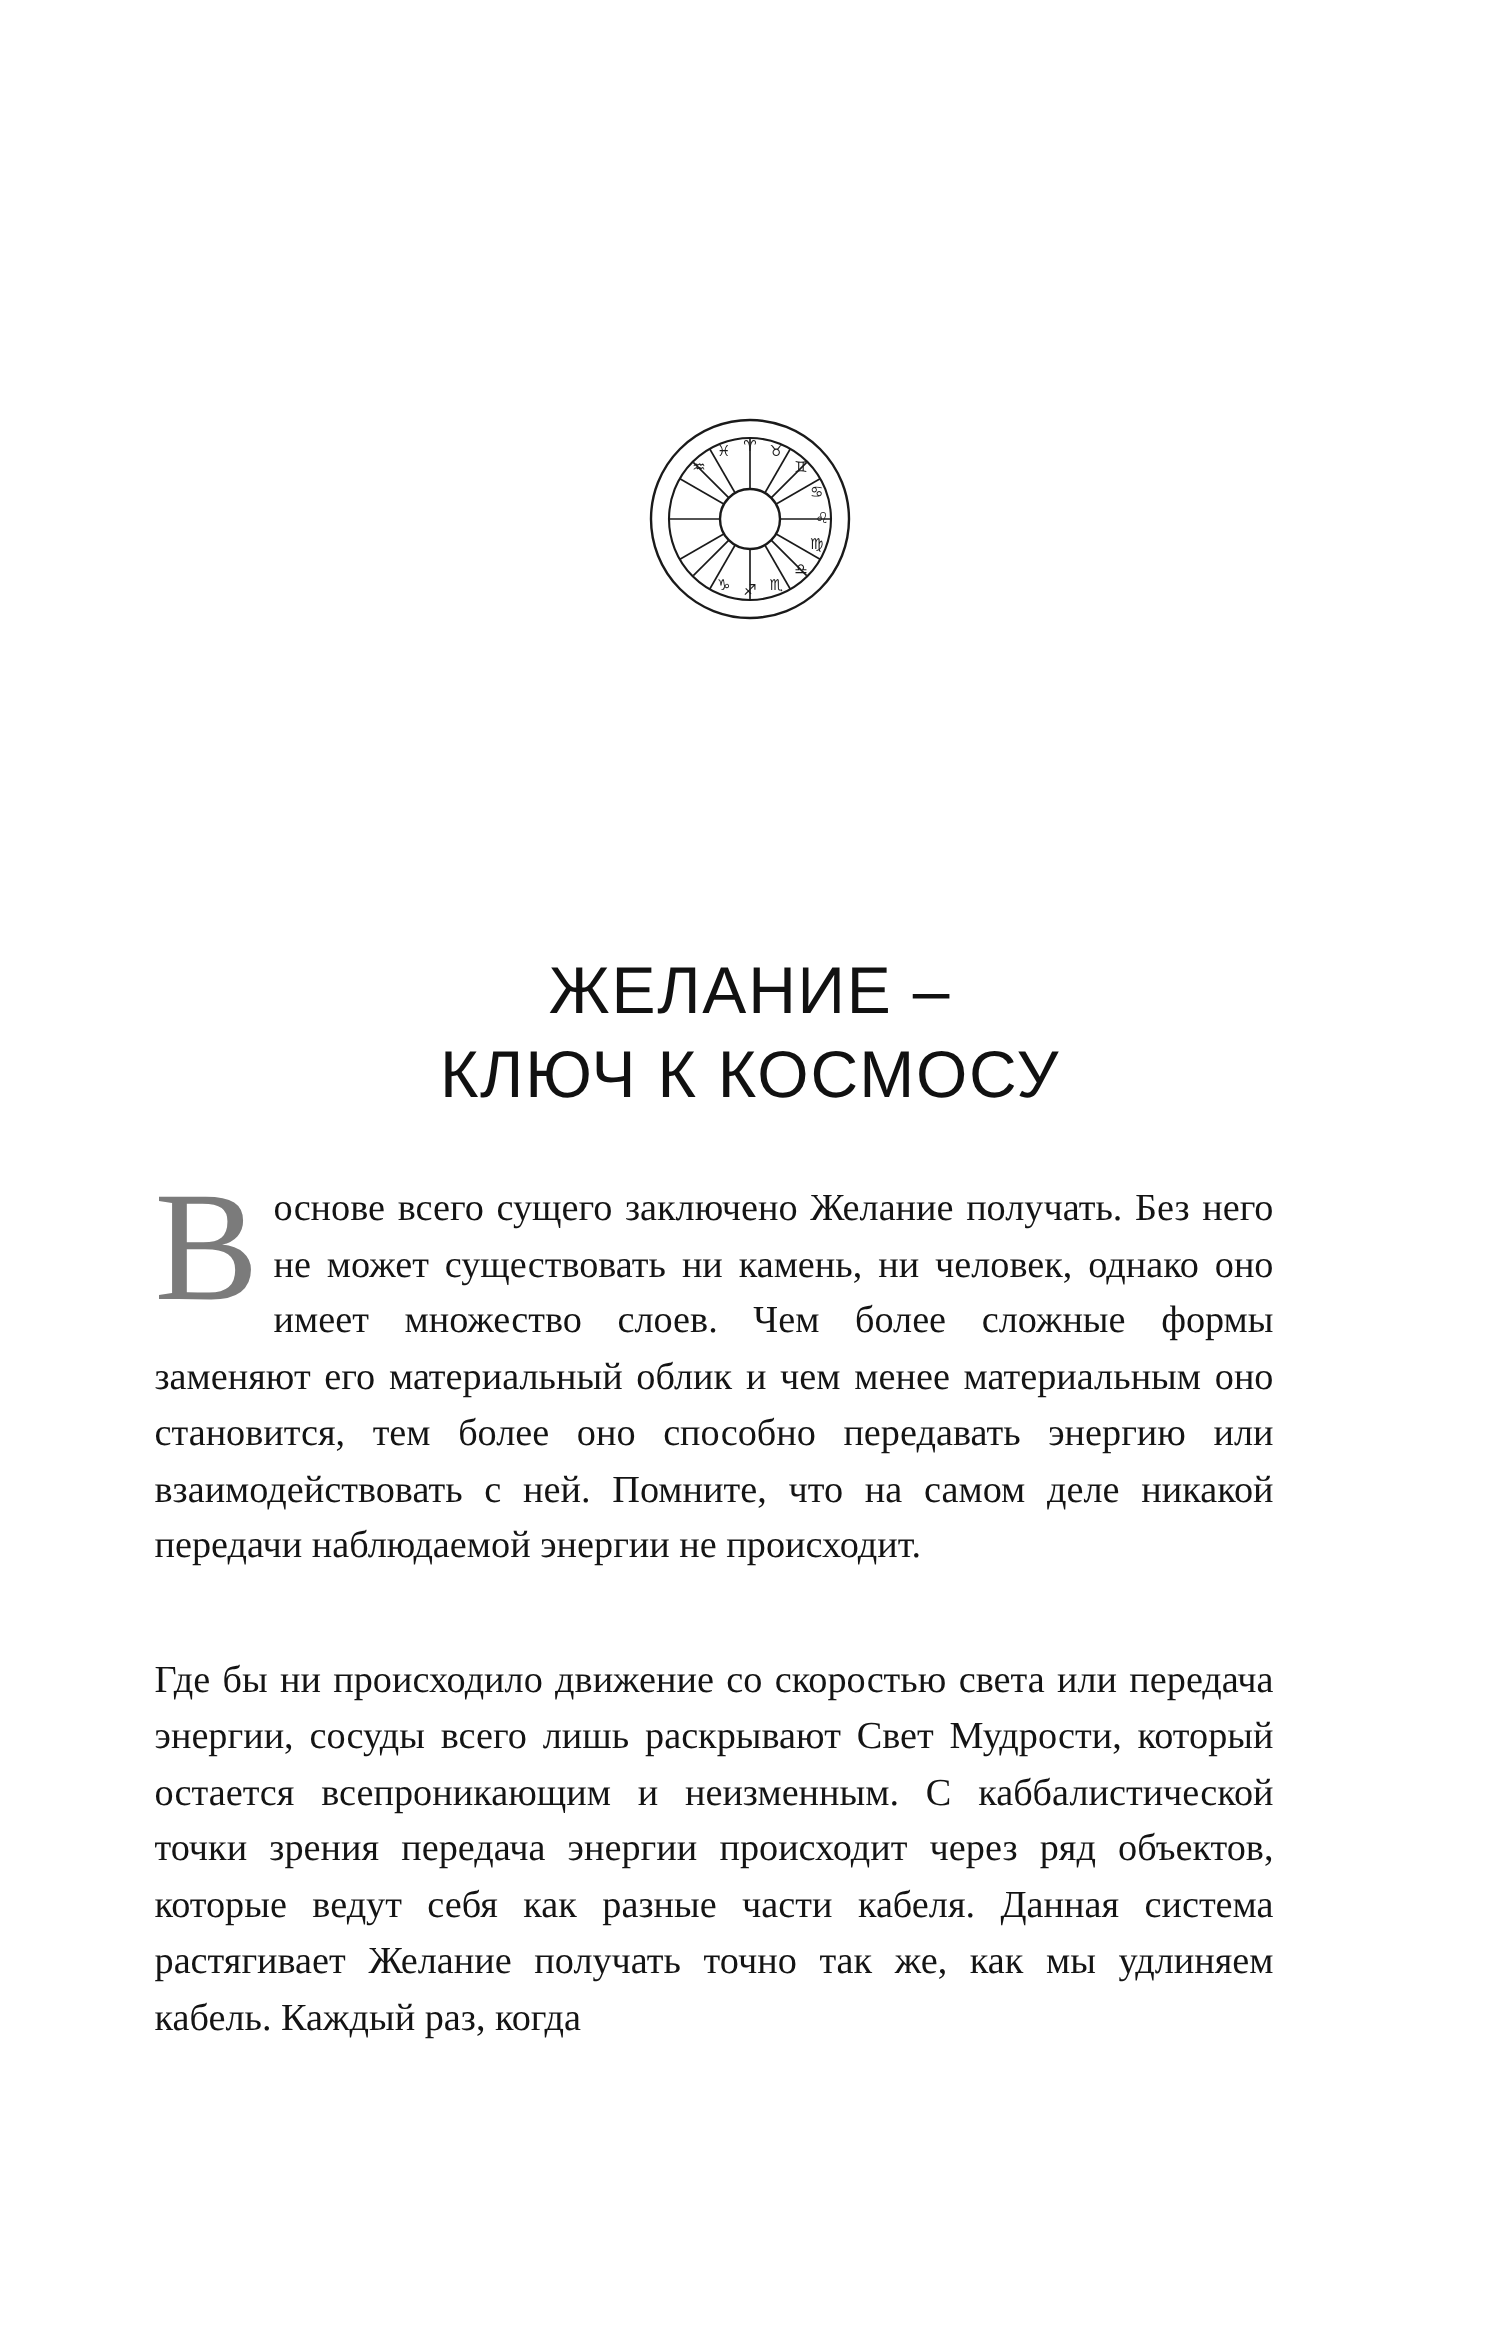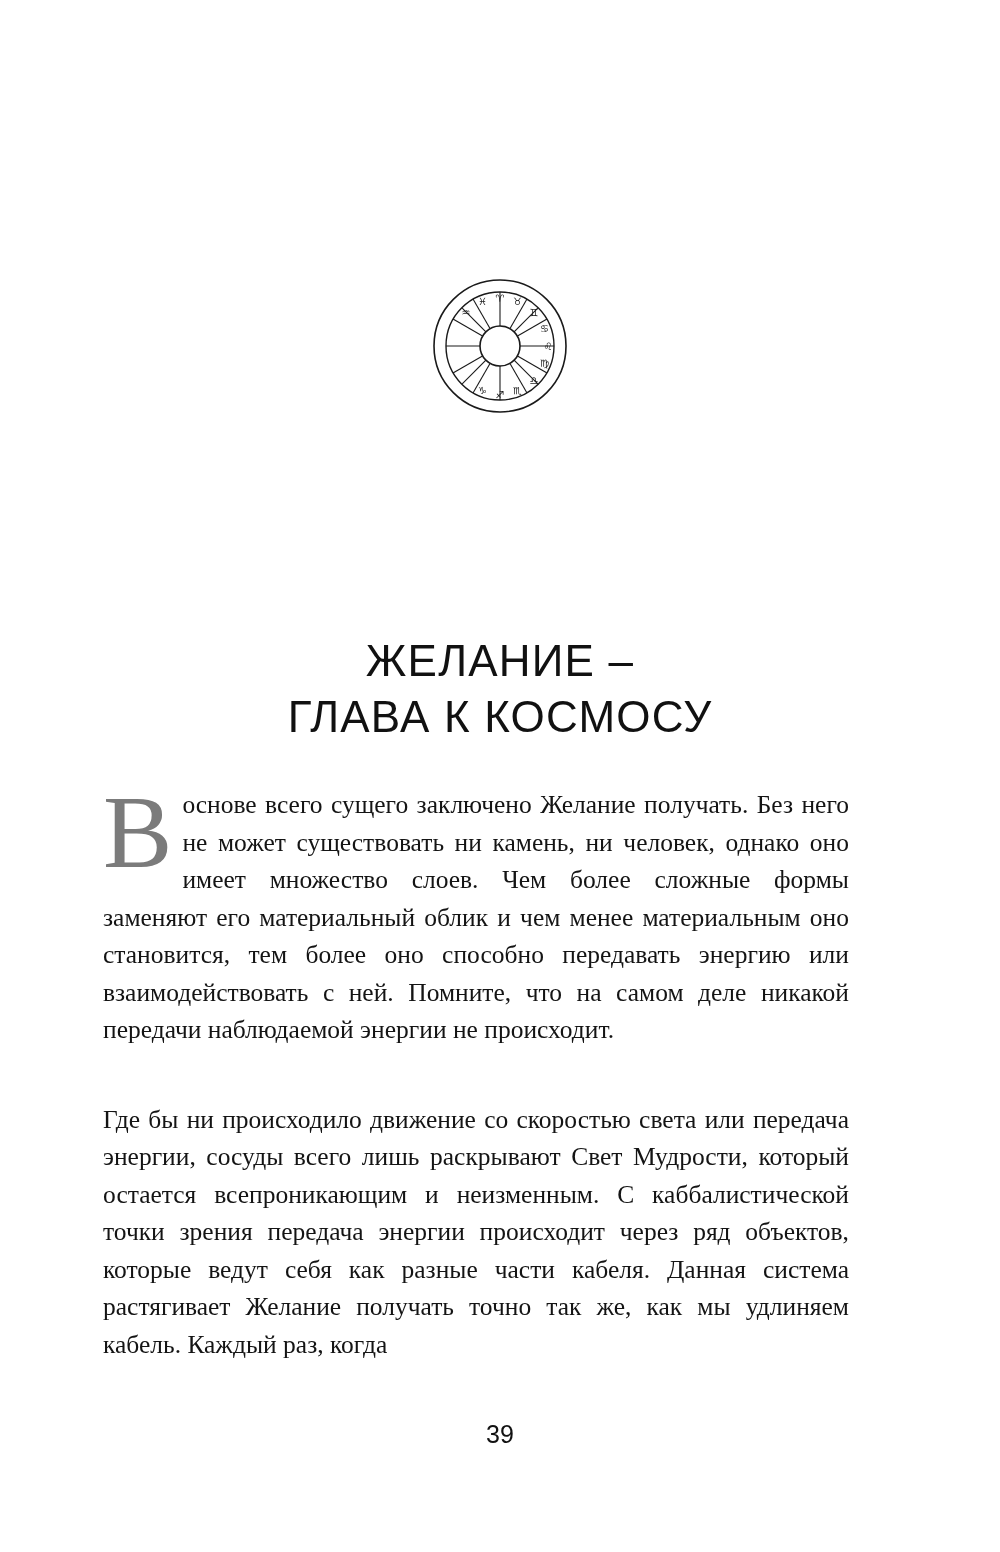--- a/index.html
+++ b/index.html
@@ -144,24 +144,23 @@
         <text x="102.0" y="102.0">♎</text>
         <text x="85.5" y="112.5">♏</text>
         <text x="68.0" y="116.0">♐</text>
         <text x="50.5" y="112.5">♑</text>
       </g>
     </svg>
   </div>
 
 
   <h1 class="chapter-title">ЖЕЛАНИЕ –
-ГЛАВА К КОСМОСУ</h1>
+КЛЮЧ К КОСМОСУ</h1>
 
   <div class="body-area">
     <p class="para">
       <span class="dropcap">В</span><span>основе всего сущего заключено Желание получать. Без него не может существовать ни камень, ни человек, однако оно имеет множество слоев. Чем более сложные формы заменяют его материальный облик и чем менее материальным оно становится, тем более оно способно передавать энергию или взаимодействовать с ней. Помните, что на самом деле никакой передачи наблюдаемой энергии не происходит.</span>
     </p>
     <p class="para">Где бы ни происходило движение со скоростью света или передача энергии, сосуды всего лишь раскрывают Свет Мудрости, который остается всепроникающим и неизменным. С каббалистической точки зрения передача энергии происходит через ряд объектов, которые ведут себя как разные части кабеля. Данная система растягивает Желание получать точно так же, как мы удлиняем кабель. Каждый раз, когда</p>
   </div>
 
-  <div class="folio">39</div>
 
 </div>
 
 </body></html>

